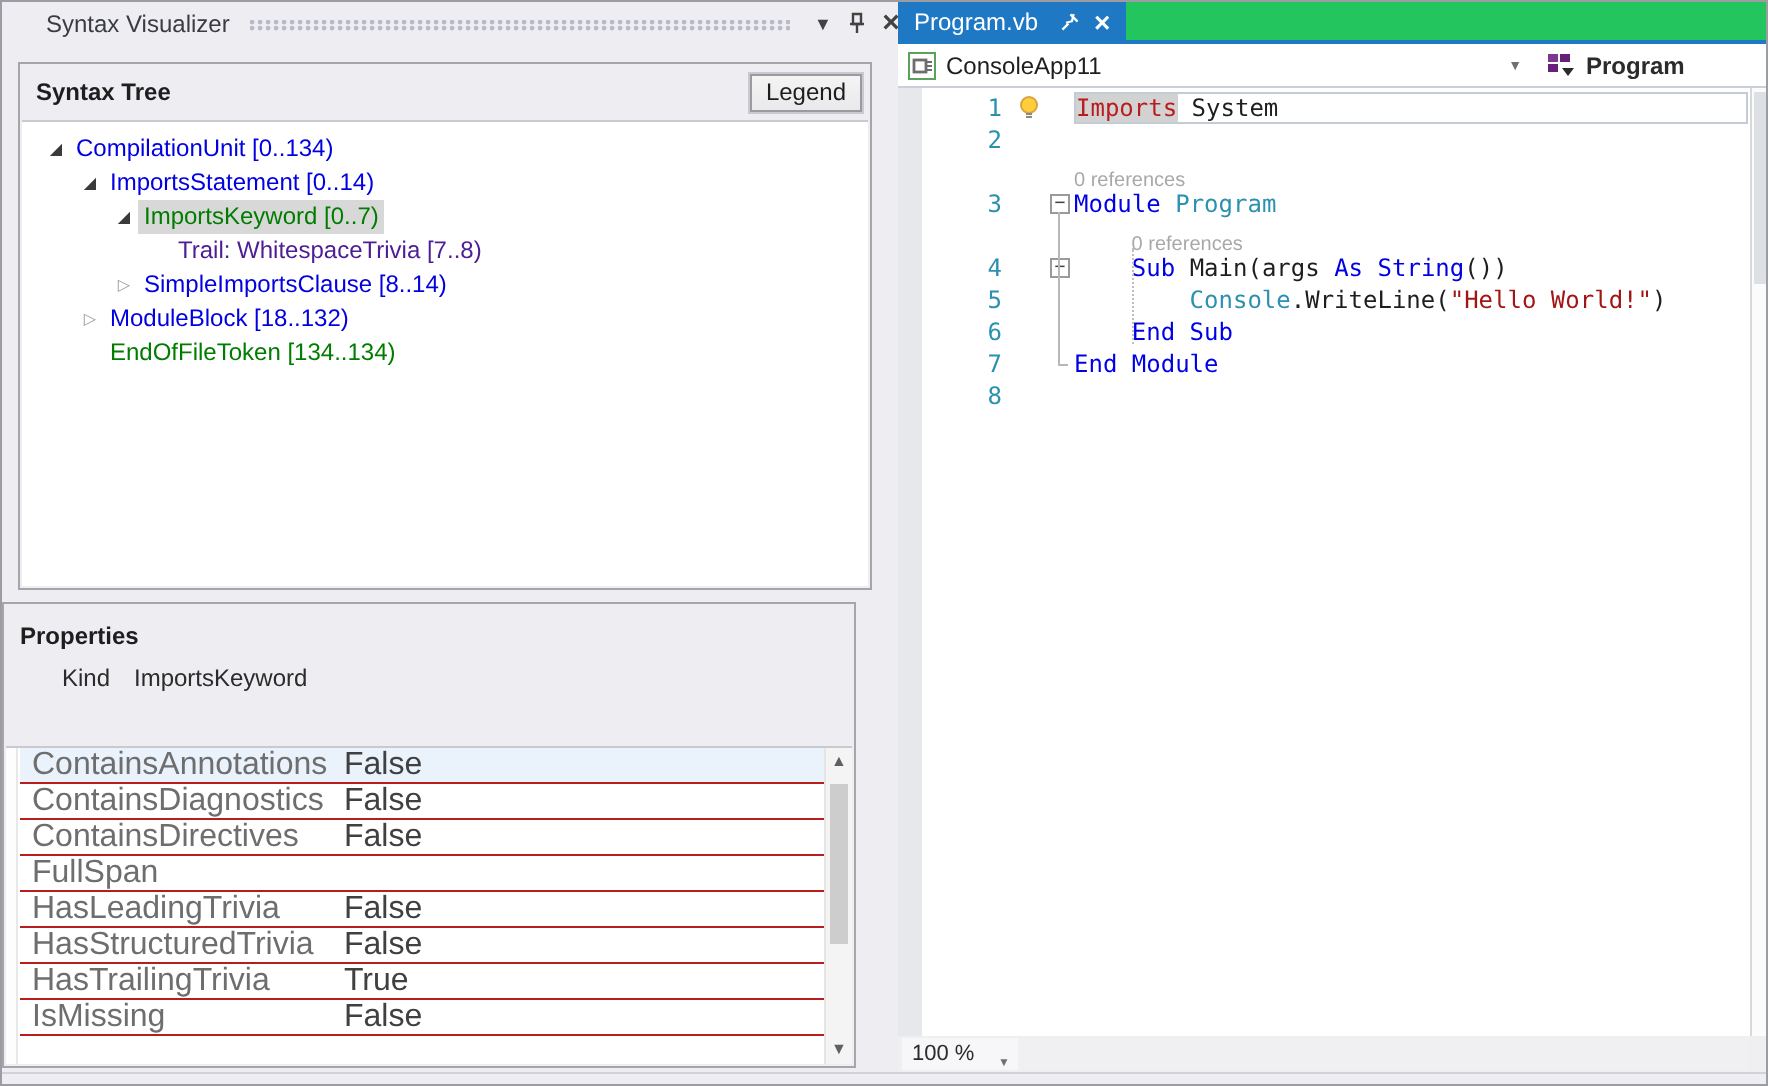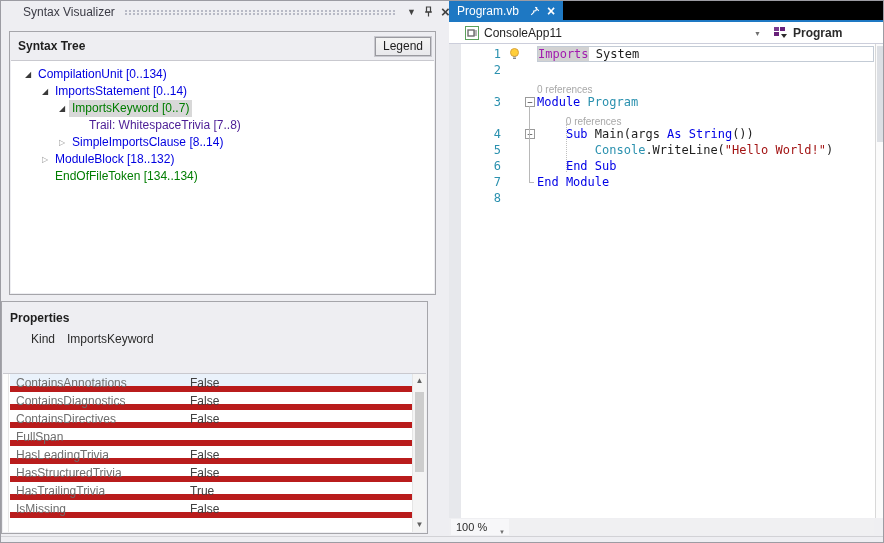--- a/index.html
+++ b/index.html
@@ -39,43 +39,43 @@
   .tlabel.tsel { background:#D8D8D8; }
   .gb-props { left:0; top:300px; width:427px; height:233px; }
   .props-title { font-size:12px; font-weight:bold; padding:9px 0 0 8px; }
   .meta-row { font-size:12px; color:#2B2B2B; padding-left:29px; height:20px; line-height:20px; display:flex; }
   .meta-label { width:36px; color:#2B2B2B; }
   .meta-rows { margin-top:4px; }
   .prop-grid { position:absolute; left:1px; right:1px; top:71px; bottom:1px;
     background:#FFFFFF; border-top:1px solid #C9C9CF; overflow:hidden; }
   .pg-gutter { position:absolute; left:0; top:0; bottom:0; width:6px; border-right:1px solid #E8E8E8; background:#FDFDFD; }
   .pg-rows { position:absolute; left:7px; right:14px; top:0; bottom:0; }
-  .prop-row { height:18px; line-height:18px; font-size:12px; display:flex; border-bottom:6px solid #b91c1c;gap:18px; }
+  .prop-row { height:18px; line-height:18px; font-size:16px; display:flex; border-bottom:1px solid #b91c1c; }
   .prop-row.psel { background:#EAF2FB; }
   .prop-name  { width:158px; padding-left:6px; color:#6E6E6E; flex:none; }
   .prop-value { flex:1; padding-left:4px; color:#404040; }
   .pg-scroll { position:absolute; right:0; top:0; bottom:0; width:14px;
     background:#F4F4F4; border-left:1px solid #E5E5E5; }
   .pg-arrow { position:absolute; left:0; width:13px; height:14px; font-size:8px; color:#606060;
     text-align:center; line-height:14px; }
   .pg-arrow.up { top:0; }
   .pg-arrow.down { bottom:0; }
   .pg-thumb { position:absolute; left:2px; top:18px; width:9px; height:80px; background:#CDCDCD; }
   
   .editor-pane { position:absolute; left:448px; top:0; width:435px; height:541px; background:#FFFFFF; }
-  .tabstrip { position:absolute; left:0; top:0; width:100%; height:19px; background:#000000; }
+  .tabstrip { position:absolute; left:0; top:0; width:100%; height:19px; background:#22c55e; }
   .tab-active { position:absolute; left:0; top:0; height:19px; background:#1E78C3; color:#FFFFFF;
     display:flex; align-items:center; padding:0 8px; font-size:12px; }
   .tab-title { margin-right:9px; }
   .tab-icon { width:14px; display:flex; justify-content:center; align-items:center; }
   .tab-close { color:#FFFFFF; font-size:14px; font-weight:bold; line-height:12px; margin-left:5px; }
   .tab-underline { position:absolute; left:0; top:19px; width:100%; height:2px; background:#1E78C3; }
   .navbar { position:absolute; left:0; top:21px; width:100%; height:22px; background:#FFFFFF;
     border-bottom:1px solid #CCCEDB; display:flex; align-items:center; font-size:12px; }
-  .nav-project { position:relative; width:318px; height:100%; display:flex; align-items:center; padding-left:16px; }
+  .nav-project { position:relative; width:318px; height:100%; display:flex; align-items:center; padding-left:5px; }
   .nav-proj-label { margin-left:5px; color:#1E1E1E; }
   .nav-arrow { position:absolute; right:6px; top:8px; font-size:7px; color:#707070; }
   .nav-member { position:relative; flex:1; height:100%; display:flex; align-items:center; padding-left:6px; }
   .nav-mem-label { margin-left:5px; color:#2B2B2B; font-weight:bold; }
   
   .editor-body { position:absolute; left:0; top:43px; width:100%; height:474px; background:#FFFFFF; overflow:hidden; }
   .indicator-margin { position:absolute; left:0; top:0; bottom:0; width:12px; background:#E7E8EC; }
   .code-lines { position:absolute; left:0; top:2px; right:0; }
   .crow { display:flex; height:16px; line-height:16px;
     font-family:"DejaVu Sans Mono", monospace; font-size:12px; white-space:pre; padding-left:12px; }
@@ -83,21 +83,21 @@
   .gcell { width:16px; flex:none; position:relative; }
   .fcell { width:14px; flex:none; position:relative; }
   .fbox { position:absolute; left:2px; top:3px; width:10px; height:10px; border:1px solid #9A9A9A;
     background:#FFFFFF; font-size:9px; line-height:8px; text-align:center; color:#424242; }
   .ccode { flex:1; margin-right:10px; height:16px; }
   .ccode.boxed { border:1px solid #C3CBD5; line-height:14px; }
   .tok.kw { color:#0000E6; }
   .tok.ty { color:#2B91AF; }
   .tok.st { color:#A31515; }
   .tok.pl { color:#1E1E1E; }
-  .tok.sel-bg { background:#D2D2D2; color:#a21caf; }
+  .tok.sel-bg { background:#D2D2D2; color:#b91c1c; }
   .lens { font-family:"Liberation Sans", sans-serif; font-size:10px; color:#A8A8A8; position:relative; top:3px; display:inline-block; }
   .guide-solid { position:absolute; left:80px; top:62px; height:76px; border-left:1px solid #B8B8B8; }
   .guide-tick { position:absolute; left:80px; top:138px; width:5px; height:1px; background:#B8B8B8; }
   .guide-dotted { position:absolute; left:117px; top:80px; height:48px; border-left:1px dotted #BFBFBF; }
   .v-scroll { position:absolute; right:0; top:0; bottom:0; width:9px; background:#FBFBFB; border-left:1px solid #D8D8D8; }
   .v-thumb { position:absolute; left:1px; top:2px; width:7px; height:96px; background:#DCDFE4; }
   .editor-bottom { position:absolute; left:0; top:517px; width:100%; height:18px; background:#EFEFF2; display:flex; align-items:center; }
   .zoom-box { position:relative; width:58px; height:16px; margin-left:2px; background:#F7F7F9;
     font-size:11px; color:#2B2B2B; line-height:16px; padding-left:5px; }
   .zoom-arrow { position:absolute; right:4px; top:5px; font-size:6px; color:#707070; }

